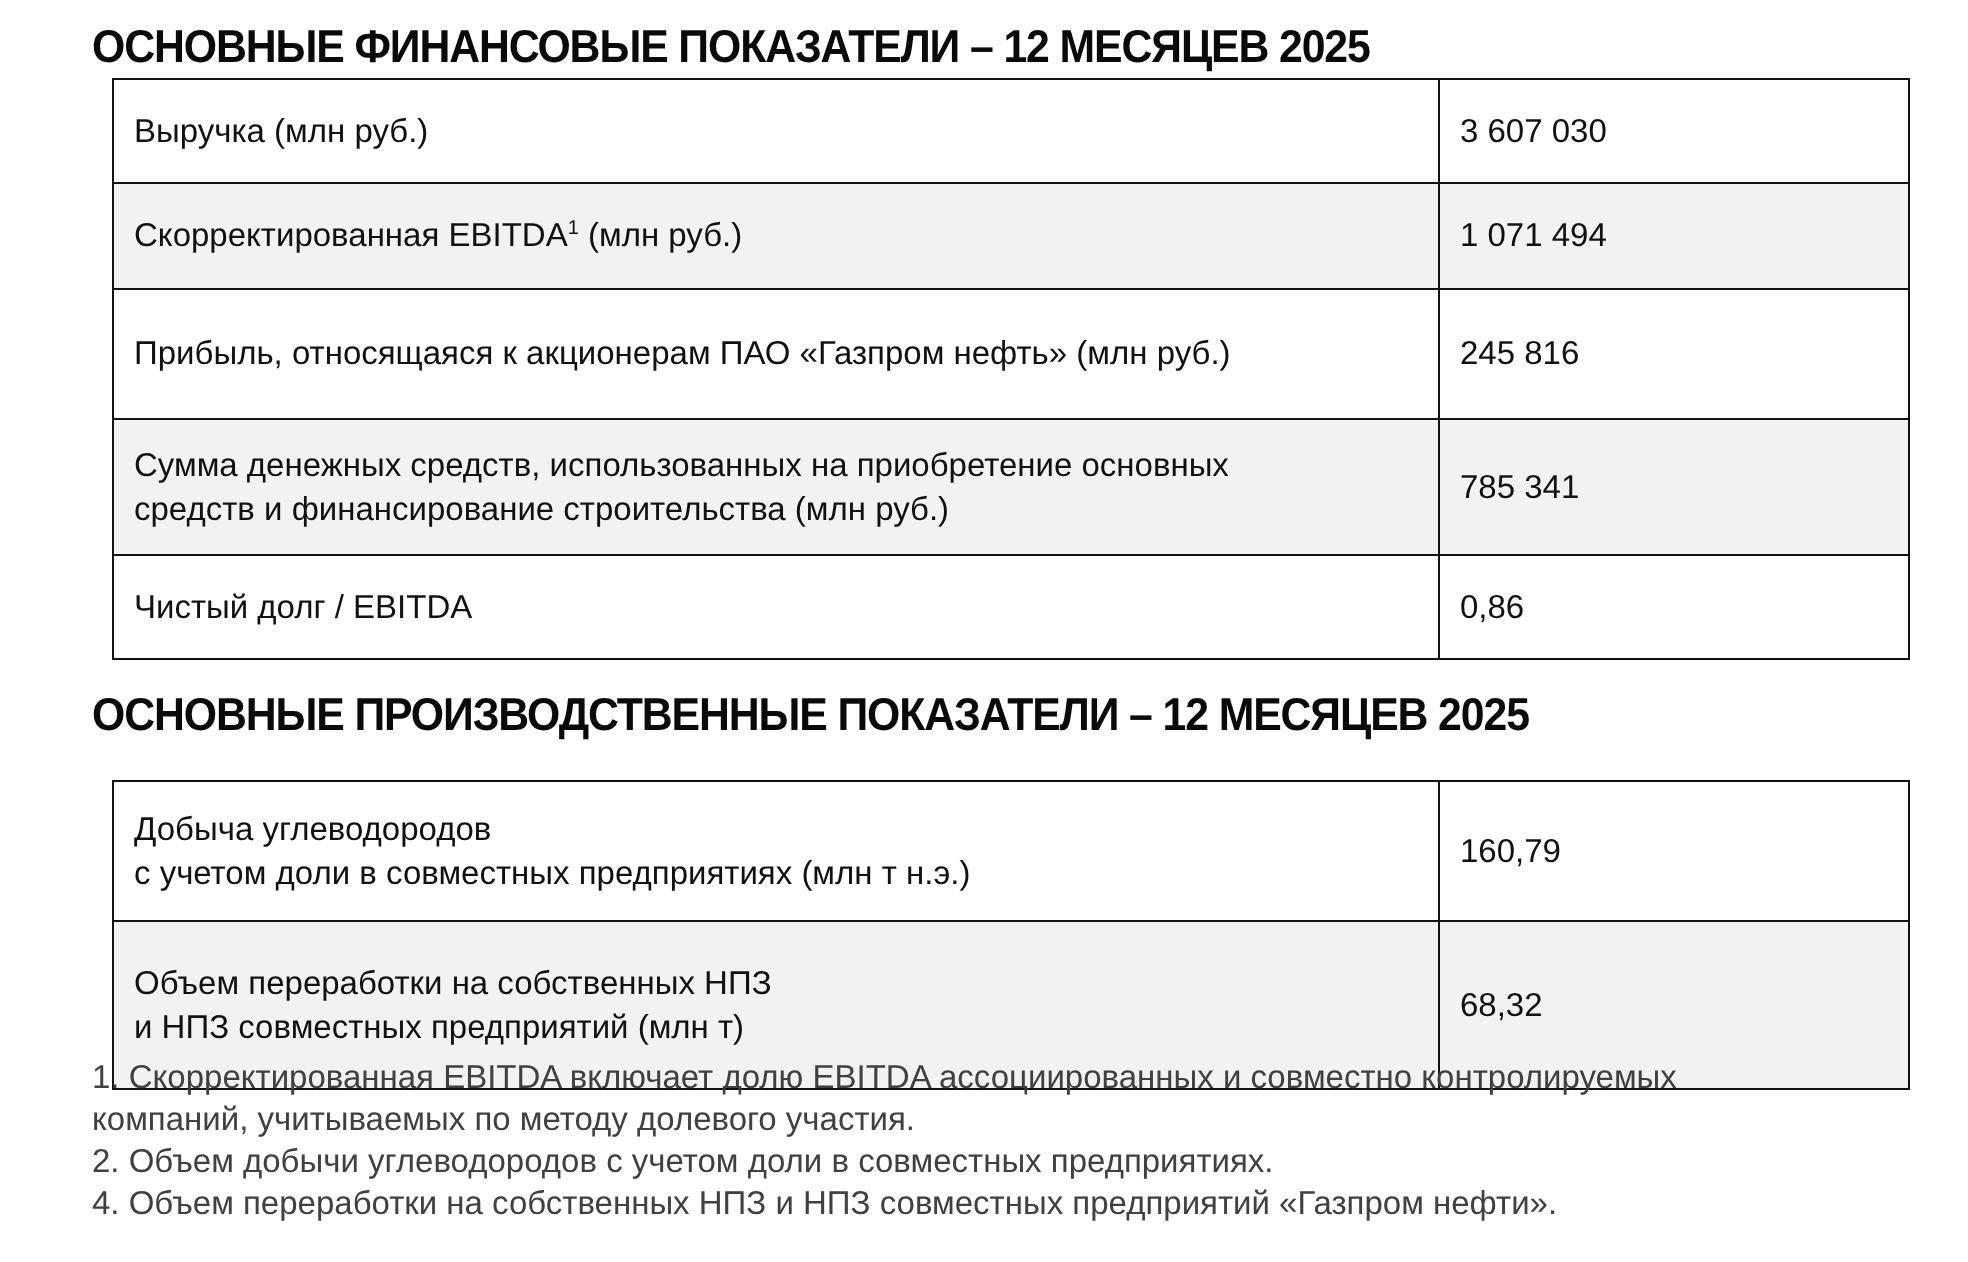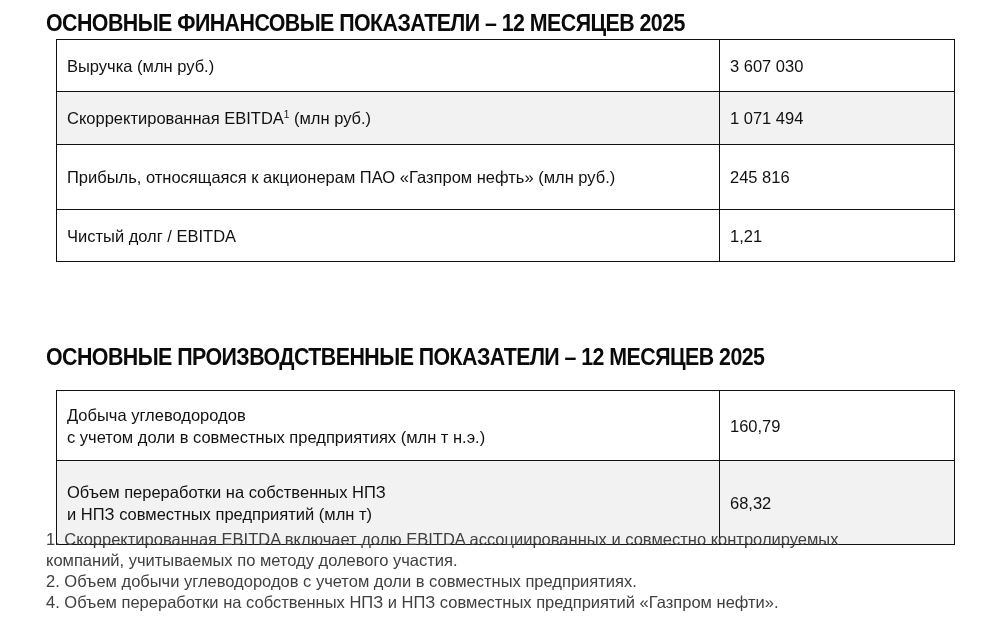--- a/index.html
+++ b/index.html
@@ -100,23 +100,30 @@
       <td class="value-cell">3 607 030</td>
     </tr>
     <tr class="r1 shaded">
       <td class="label-cell"><span>Скорректированная EBITDA</span><sup class="fn">1</sup><span> (млн руб.)</span></td>
       <td class="value-cell">1 071 494</td>
     </tr>
     <tr class="r2 plain">
       <td class="label-cell">Прибыль, относящаяся к акционерам ПАО «Газпром нефть» (млн руб.)</td>
       <td class="value-cell">245 816</td>
     </tr>
+    <tr class="r3 shaded">
+      <td class="label-cell">
+        <span class="line">Сумма денежных средств, использованных на приобретение основных</span>
+        <span class="line">средств и финансирование строительства (млн руб.)</span>
+      </td>
+      <td class="value-cell">785 341</td>
+    </tr>
     <tr class="r4 plain">
       <td class="label-cell">Чистый долг / EBITDA</td>
-      <td class="value-cell">1,21</td>
+      <td class="value-cell">0,86</td>
     </tr>
   </tbody>
 </table>
 
 <h1 class="section-title title-prod">ОСНОВНЫЕ ПРОИЗВОДСТВЕННЫЕ ПОКАЗАТЕЛИ – 12 МЕСЯЦЕВ 2025</h1>
 
 <table class="data-table table-prod">
   <tbody>
     <tr class="r0 plain">
       <td class="label-cell">

